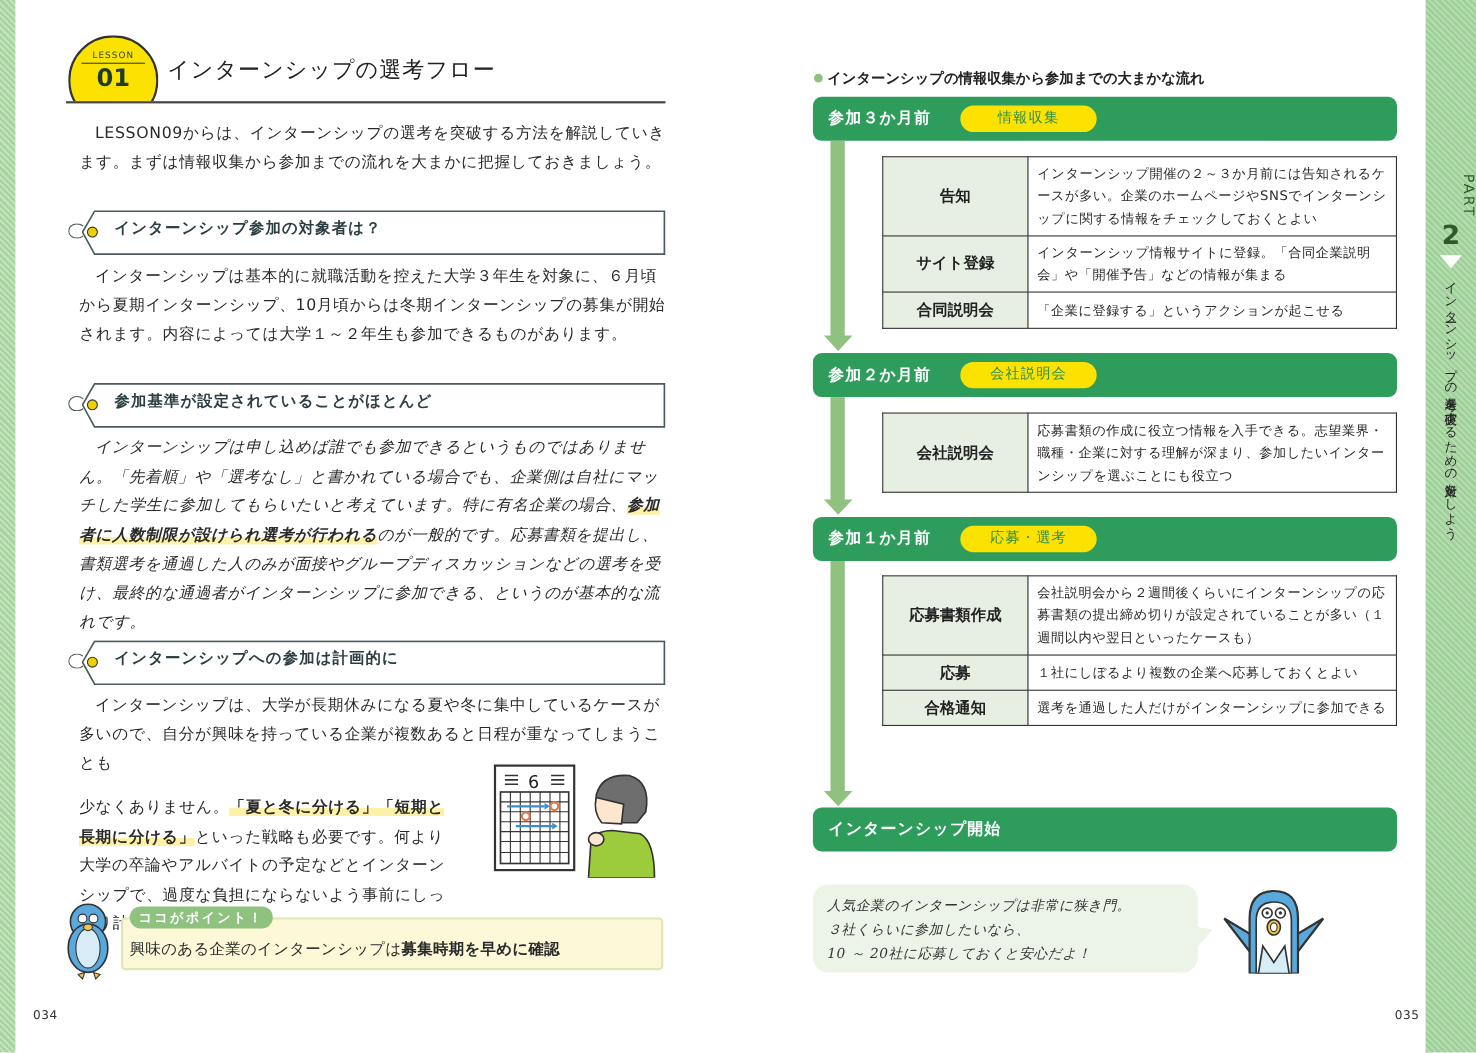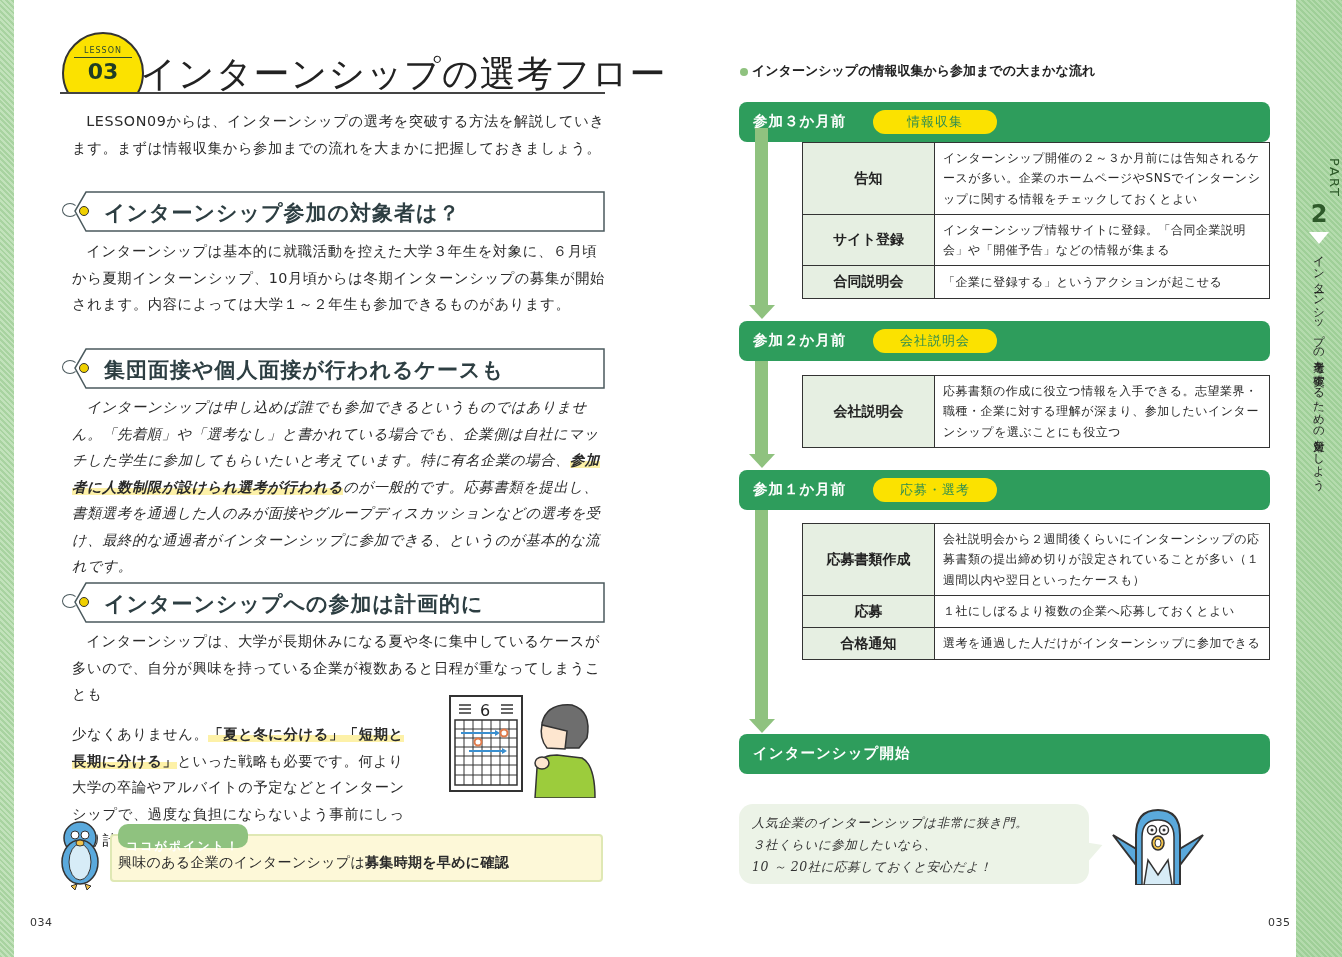--- a/index.html
+++ b/index.html
@@ -19,37 +19,37 @@
   .sidebar-text { position: absolute; left: 0; top: 248px; width: 46px; height: 260px;
     writing-mode: vertical-rl; font-size: 11.5px; color: #222; display: flex; align-items: center; justify-content: flex-start; line-height: 46px; }
 
   
   .lesson-badge { position: absolute; left: 62px; top: 32px; width: 82px; height: 60px; overflow: hidden; }
   .lesson-circle { position: absolute; left: 0; top: 0; width: 82px; height: 82px; border-radius: 50%;
     background: #fbe200; border: 2px solid #333; }
   .lesson-label { position: absolute; left: 0; top: 14px; width: 82px; text-align: center; font-size: 8px; letter-spacing: 1px; color: #2d4a2d; }
   .lesson-line { position: absolute; left: 12px; top: 25px; width: 58px; height: 1px; background: #2d4a2d; }
   .lesson-num { position: absolute; left: 0; top: 27px; width: 82px; text-align: center; font-size: 22px; font-weight: bold; color: #1f3d25; font-family: "DejaVu Sans", sans-serif; }
-  .page-title { position: absolute; left: 140px; top: 50px; font-size: 36px; color: #222; letter-spacing: 1px; }
+  .page-title { position: absolute; left: 152px; top: 50px; font-size: 20px; color: #222; letter-spacing: 1px; }
   .title-rule { position: absolute; left: 60px; top: 92px; width: 545px; height: 1.5px; background: #444; }
 
   .body-text { position: absolute; left: 72px; width: 533px; font-size: 14.3px; line-height: 26.5px; color: #2a2a2a; letter-spacing: 0.6px; }
   .hl { font-weight: bold; background: linear-gradient(transparent 55%, #fdf1a8 55%); }
 
   .tag-heading { position: absolute; left: 74px; width: 530px; height: 40px; }
   .tag-border-svg { position: absolute; left: 0; top: 0; }
   .tag-dot { position: absolute; left: 5px; top: 15px; width: 10px; height: 10px; border-radius: 50%; background: #f0d000; border: 1.5px solid #333; }
   .tag-loop { position: absolute; left: -12px; top: 12px; width: 16px; height: 14px; border: 1.5px solid #4b5a5e; border-radius: 50%; border-right-color: transparent; }
-  .tag-text { position: absolute; left: 30px; top: 8px; font-size: 21px; font-weight: bold; color: #2d3e42; letter-spacing: 1px; }
+  .tag-text { position: absolute; left: 30px; top: 8px; font-size: 14px; font-weight: bold; color: #2d3e42; letter-spacing: 1px; }
 
   .illustration { position: absolute; left: 447px; top: 693px; width: 150px; height: 105px; }
 
   .point-box { position: absolute; left: 110px; top: 834px; width: 493px; height: 48px;
     background: #fdf8d8; border: 2px solid #dfe8b4; border-radius: 4px; }
-  .point-label { position: absolute; left: 118px; top: 824px; height: 20px; padding: 12px 8px;
+  .point-label { position: absolute; left: 118px; top: 824px; height: 20px; padding: 0 8px;
     background: #8fc27f; border-radius: 10px; color: #fff; font-size: 12px; font-weight: bold; line-height: 20px; letter-spacing: 2px; }
   .point-text { position: absolute; left: 118px; top: 854px; font-size: 14px; color: #2a2a2a; letter-spacing: 0.3px; }
   .point-text b { font-weight: bold; }
   .mascot-left { position: absolute; left: 55px; top: 820px; width: 50px; height: 72px; }
 
   .page-num { position: absolute; font-size: 11px; color: #333; letter-spacing: 0.5px; }
 
   
   .flow-caption { position: absolute; left: 740px; top: 62px; font-size: 13px; font-weight: bold; color: #222; }
   .flow-caption-dot { display: inline-block; width: 8px; height: 8px; border-radius: 50%; background: #8fc27f; margin-right: 4px; vertical-align: middle; }
@@ -82,21 +82,21 @@
   <div class="sidebar-part">PART</div>
   <div class="sidebar-part-num">2</div>
   <div class="sidebar-arrow"></div>
   <div class="sidebar-text">インターンシップの選考を突破するための対策をしよう</div>
 </div>
 
 <div class="lesson-badge">
   <div class="lesson-circle"></div>
   <div class="lesson-label">LESSON</div>
   <div class="lesson-line"></div>
-  <div class="lesson-num">03</div>
+  <div class="lesson-num">01</div>
 </div>
 <h1 class="page-title" style="font-weight:normal;">インターンシップの選考フロー</h1>
 <div class="title-rule"></div>
 
 <p class="body-text" style="top:108px; text-indent:1em;">LESSON09からは、インターンシップの選考を突破する方法を解説していきます。まずは情報収集から参加までの流れを大まかに把握しておきましょう。</p>
 
 <div class="tag-heading" style="top:191px;">
   <svg class="tag-border-svg" width="532" height="42">
     <polygon points="12,1 530,1 530,40 12,40 1,20" fill="#fff" stroke="#4b5a5e" stroke-width="1.5"></polygon>
   </svg>
@@ -105,21 +105,21 @@
   <div class="tag-text">インターンシップ参加の対象者は？</div>
 </div>
 <p class="body-text" style="top:238px; text-indent:1em;">インターンシップは基本的に就職活動を控えた大学３年生を対象に、６月頃から夏期インターンシップ、10月頃からは冬期インターンシップの募集が開始されます。内容によっては大学１～２年生も参加できるものがあります。</p>
 
 <div class="tag-heading" style="top:348px;">
   <svg class="tag-border-svg" width="532" height="42">
     <polygon points="12,1 530,1 530,40 12,40 1,20" fill="#fff" stroke="#4b5a5e" stroke-width="1.5"></polygon>
   </svg>
   <div class="tag-loop"></div>
   <div class="tag-dot"></div>
-  <div class="tag-text">集団面接や個人面接が行われるケースも</div>
+  <div class="tag-text">参加基準が設定されていることがほとんど</div>
 </div>
 <p class="body-text" style="top:394px; text-indent:1em;font-style:italic;"><span>インターンシップは申し込めば誰でも参加できるというものではありません。「先着順」や「選考なし」と書かれている場合でも、企業側は自社にマッチした学生に参加してもらいたいと考えています。特に有名企業の場合、</span><span class="hl">参加者に人数制限が設けられ選考が行われる</span><span>のが一般的です。応募書類を提出し、書類選考を通過した人のみが面接やグループディスカッションなどの選考を受け、最終的な通過者がインターンシップに参加できる、というのが基本的な流れです。</span></p>
 
 <div class="tag-heading" style="top:582px;">
   <svg class="tag-border-svg" width="532" height="42">
     <polygon points="12,1 530,1 530,40 12,40 1,20" fill="#fff" stroke="#4b5a5e" stroke-width="1.5"></polygon>
   </svg>
   <div class="tag-loop"></div>
   <div class="tag-dot"></div>
   <div class="tag-text">インターンシップへの参加は計画的に</div>
@@ -173,21 +173,21 @@
   <path d="M16,66 L22,64 L20,70 Z M30,64 L36,66 L32,70 Z" fill="#f3c44b" stroke="#333"></path>
 </svg>
 <div class="point-box"></div>
 <div class="point-label">ココがポイント！</div>
 <div class="point-text"><span>興味のある企業のインターンシップは</span><b>募集時期を早めに確認</b></div>
 
 <div class="page-num" style="left:30px; top:916px;">034</div>
 
 <div class="flow-caption"><span class="flow-caption-dot"></span><span>インターンシップの情報収集から参加までの大まかな流れ</span></div>
 
-<div class="stage-bar" style="top:102px;">
+<div class="stage-bar" style="top:88px;">
   <div class="stage-title">参加３か月前</div>
   <div class="stage-pill">情報収集</div>
 </div>
 <div class="flow-line" style="top:128px; height:178px;"></div>
 <div class="flow-arrow" style="top:305px;"></div>
 <table class="flow-table" style="top:142px;">
   <tbody>
       <tr style="height:72px;">
     <td class="key">告知</td>
     <td class="val">インターンシップ開催の２～３か月前には告知されるケースが多い。企業のホームページやSNSでインターンシップに関する情報をチェックしておくとよい</td>

